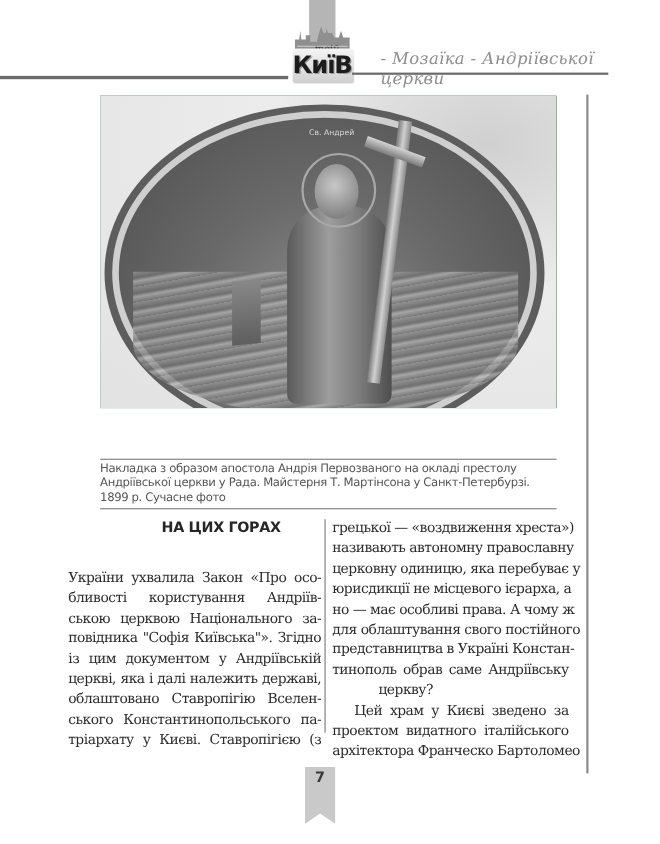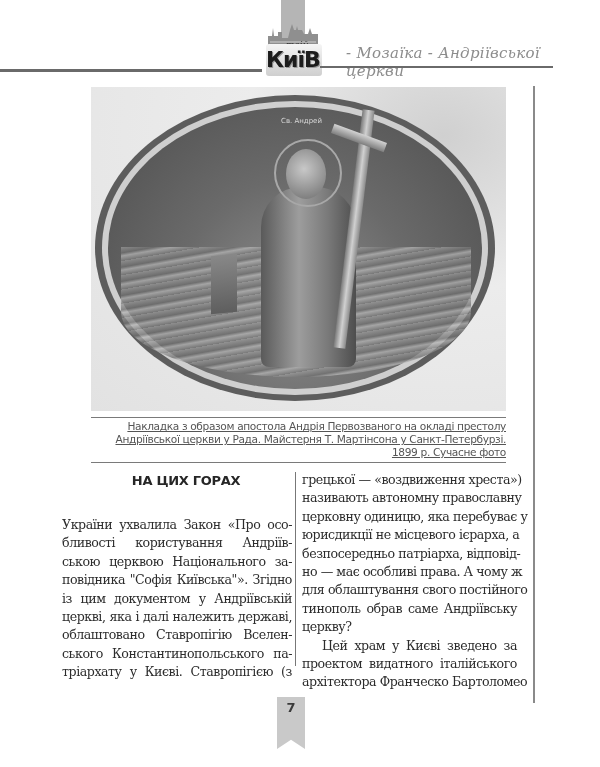--- a/index.html
+++ b/index.html
@@ -14,54 +14,54 @@
   .logo .word { position:absolute; left:8px; top:44px; width:56px; height:32px; background:linear-gradient(#f5f5f5,#cfcfcf); border-radius:3px;
                 font-family:"DejaVu Sans", sans-serif; font-weight:bold; font-size:22px; line-height:32px; text-align:left; color:#1c1c1c; letter-spacing:-1px;
                 text-shadow:1px 1px 0 #9a9a9a; }
   .logo .word-small { position:absolute; left:28px; top:40px; font-size:9px; font-style:italic; color:#333; font-family:"DejaVu Serif", serif; }
   .section-title { position:absolute; left:332px; top:44px; font-family:"DejaVu Serif", serif; font-style:italic; font-size:15px; color:#8c8c8c; letter-spacing:0.3px;margin-left:14px; }
 
   
   .right-rule { position:absolute; left:533px; top:86px; width:2px; height:617px; background:#8a8a8a; }
 
   
-  .photo { position:absolute; left:91px; top:87px; width:415px; height:324px; background:#14532d; overflow:hidden; }
+  .photo { position:absolute; left:91px; top:87px; width:415px; height:284px; background:#14532d; overflow:hidden; }
   .photo .bg { position:absolute; inset:0; background:radial-gradient(ellipse at 85% 15%, #d0d0d0 0%, #ececec 40%, #e2e2e2 100%); }
   .photo .oval-outer { position:absolute; left:4px; top:8px; width:400px; height:306px; border-radius:50%; background:#5d5d5d; }
   .photo .oval-ring { position:absolute; left:11px; top:14px; width:386px; height:294px; border-radius:50%; background:#cfcfcf; }
   .photo .oval-inner { position:absolute; left:17px; top:20px; width:374px; height:282px; border-radius:50%;
          background:
            radial-gradient(ellipse at 50% 70%, #8e8e8e 0%, #6a6a6a 45%, #4d4d4d 100%); }
   .photo .ground { position:absolute; left:30px; top:160px; width:350px; height:130px; border-radius:0 0 50% 50%;
          background:repeating-linear-gradient(170deg, #9a9a9a 0px, #6f6f6f 6px, #b5b5b5 9px, #7a7a7a 14px); opacity:.75; }
   .photo .saint-body { position:absolute; left:170px; top:100px; width:95px; height:180px; background:linear-gradient(90deg,#5a5a5a,#9d9d9d 40%,#7a7a7a 70%,#4e4e4e); border-radius:40px 40px 8px 8px; }
   .photo .saint-head { position:absolute; left:195px; top:62px; width:40px; height:50px; border-radius:50%; background:radial-gradient(circle at 45% 40%, #c8c8c8, #6d6d6d); }
   .photo .halo { position:absolute; left:183px; top:52px; width:64px; height:64px; border-radius:50%; border:2px solid #a8a8a8; }
   .photo .book { position:absolute; left:120px; top:168px; width:26px; height:58px; background:linear-gradient(#888,#5e5e5e); transform:skewY(-6deg); }
   .photo .cross-v { position:absolute; left:257px; top:22px; width:12px; height:240px; background:linear-gradient(90deg,#7a7a7a,#d0d0d0,#8a8a8a); transform:rotate(7deg); }
   .photo .cross-h { position:absolute; left:240px; top:46px; width:56px; height:10px; background:linear-gradient(#d4d4d4,#7d7d7d); transform:rotate(20deg); }
   .photo .inscription { position:absolute; left:190px; top:30px; font-size:7px; color:#d8d8d8; font-family:"DejaVu Sans", sans-serif; }
 
   
   .cap-rule-top { position:absolute; left:91px; top:417px; width:415px; height:1px; background:#7a7a7a; }
   .cap-rule-bottom { position:absolute; left:91px; top:462px; width:415px; height:1px; background:#7a7a7a; }
-  .caption { position:absolute; left:91px; top:420px; width:415px; text-align:right; font-family:"DejaVu Sans", sans-serif; font-size:10.6px; line-height:13.2px; color:#555; letter-spacing:-0.35px;text-decoration:underline; }
+  .caption { position:absolute; left:91px; top:420px; width:415px; text-align:left; font-family:"DejaVu Sans", sans-serif; font-size:10.6px; line-height:13.2px; color:#555; letter-spacing:-0.35px; }
 
   
   .col-rule { position:absolute; left:295px; top:472px; width:1px; height:194px; background:#777; }
 
   
-  .heading { position:absolute; left:82px; top:471px; width:208px; text-align:center; font-family:"DejaVu Sans", sans-serif; font-weight:bold; font-size:13px; line-height:20px; color:#262626; letter-spacing:-0.3px; }
+  .heading { position:absolute; left:97px; top:471px; width:208px; text-align:center; font-family:"DejaVu Sans", sans-serif; font-weight:bold; font-size:13px; line-height:20px; color:#262626; letter-spacing:-0.3px; }
 
   
   .col { position:absolute; font-family:"DejaVu Serif", serif; font-size:12.6px; line-height:18.4px; color:#2c2c2c; text-align:justify; letter-spacing:-0.45px; }
   .col-left { left:62px; top:516px; width:230px; }
   .col-right { left:302px; top:471px; width:215px; }
   .line { display:block; text-align-last:justify; white-space:nowrap; }
-  .line.last { text-align-last:left; }
+  .line.last { text-align-last:left;margin-left:42px; }
   .line.indent { padding-left:20px; }
 
   
   .page-tab { position:absolute; left:277px; top:697px; width:28px; height:52px; background:#c9c9c9;
               clip-path:polygon(0 0,100% 0,100% 100%,50% 82%,0 100%); }
   .page-num { position:absolute; left:277px; top:700px; width:28px; text-align:center; font-family:"DejaVu Sans", sans-serif; font-weight:bold; font-size:13px; color:#3a3a3a; }
 </style>
 </head>
 <body>
 
@@ -119,23 +119,23 @@
   <span class="line">облаштовано Ставропігію Вселен-</span>
   <span class="line">ського Константинопольського па-</span>
   <span class="line">тріархату у Києві. Ставропігією (з</span>
 </div>
 
 <div class="col col-right">
   <span class="line">грецької — «воздвиження хреста»)</span>
   <span class="line">називають автономну православну</span>
   <span class="line">церковну одиницю, яка перебуває у</span>
   <span class="line">юрисдикції не місцевого ієрарха, а</span>
-  <span class="line">безпосередньо патріарха, відповід-</span>
   <span class="line">но — має особливі права. А чому ж</span>
   <span class="line">для облаштування свого постійного</span>
+  <span class="line">представництва в Україні Констан-</span>
   <span class="line">тинополь обрав саме Андріївську</span>
   <span class="line last">церкву?</span>
   <span class="line indent">Цей храм у Києві зведено за</span>
   <span class="line">проектом видатного італійського</span>
   <span class="line">архітектора Франческо Бартоломео</span>
 </div>
 
 <div class="page-tab"></div>
 <div class="page-num">7</div>
 

